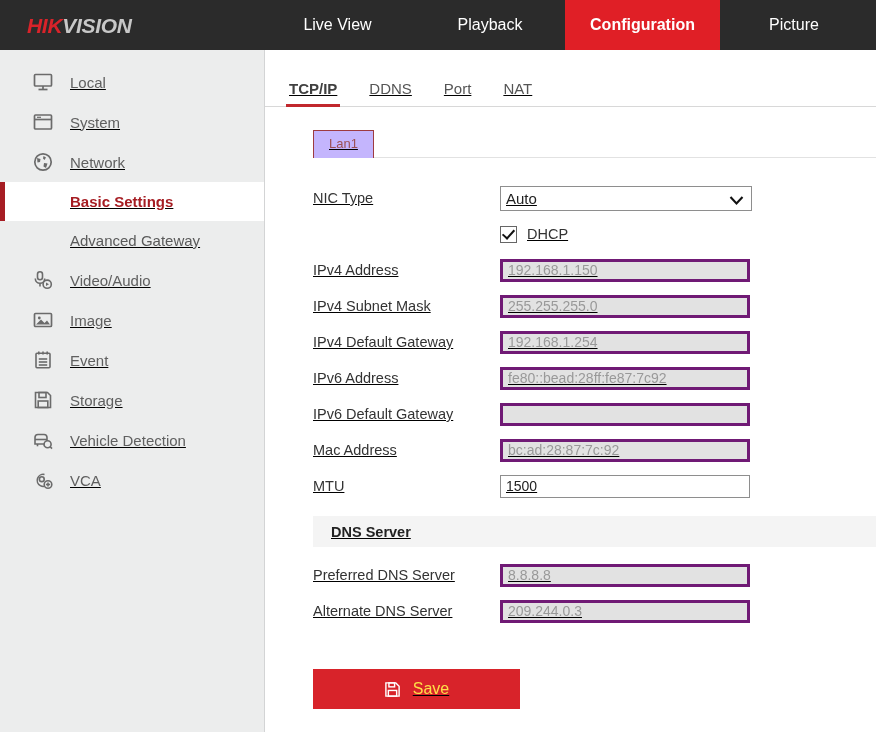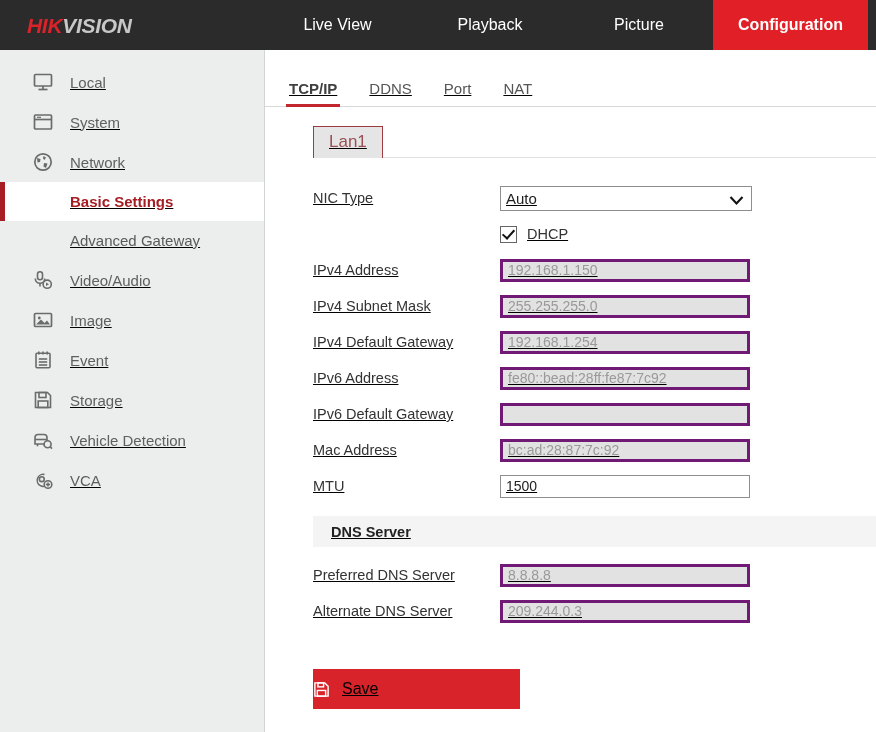--- a/index.html
+++ b/index.html
@@ -171,23 +171,23 @@
     margin-right: 0;
     border-bottom: 1px solid #e2e2e2;
     height: 32px;
     display: flex;
     align-items: flex-end;
   }
   .lanbtn {
     border: 1px solid #9e3b40;
     border-bottom: none;
     color: #9b5055;
-    font-size: 17px;
+    font-size: 13px;
     padding: 5px 15px 6px 15px;
-    background: #e5e5e5;
+    background: #c4b5fd;
     position: relative;
     bottom: -1px;
     line-height: 1.2;
   }
 
   
   .form {
     margin-top: 22px;
     padding-left: 48px;
     padding-right: 0;
@@ -297,44 +297,45 @@
 
   .savewrap {
     margin-top: 40px;
     padding-left: 48px;
   }
   .savebtn {
     width: 207px;
     height: 40px;
     background: #d8232a;
     border: none;
-    color: #000000;
+    color: #fde047;
     font-size: 16px;
     font-family: "Liberation Sans", sans-serif;
     display: flex;
     align-items: center;
+    justify-content: center;
     gap: 12px;
     padding: 0;
   }
   .savebtn .s-icon { display: flex; align-items: center; }
 </style>
 </head>
 <body>
 
 <div class="topbar">
   <div class="logo">
     <span class="logo-text">
       <span class="logo-hik">HIK</span><span class="logo-vision">VISION</span>
     </span>
   </div>
   <div class="topnav">
     <div class="nav-item nav-liveview">Live View</div>
     <div class="nav-item nav-playback">Playback</div>
+    <div class="nav-item active">Configuration</div>
     <div class="nav-item nav-picture">Picture</div>
-    <div class="nav-item active">Configuration</div>
   </div>
 </div>
 
 <div class="body-wrap">
 
   <div class="sidebar">
 
     <div class="side-item">
       <span class="side-icon">
         <svg width="22" height="22" viewBox="0 0 22 22" fill="none" stroke="#6b6b6b" stroke-width="1.7">

